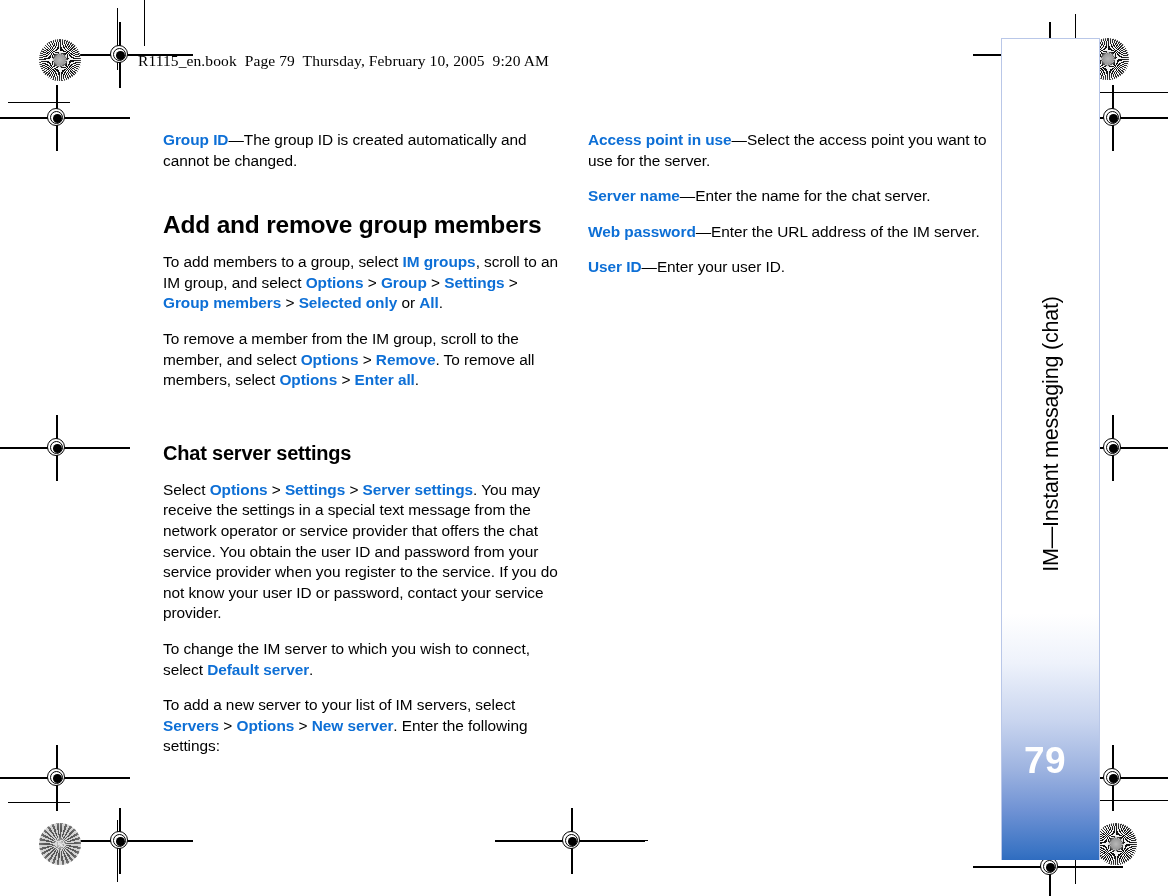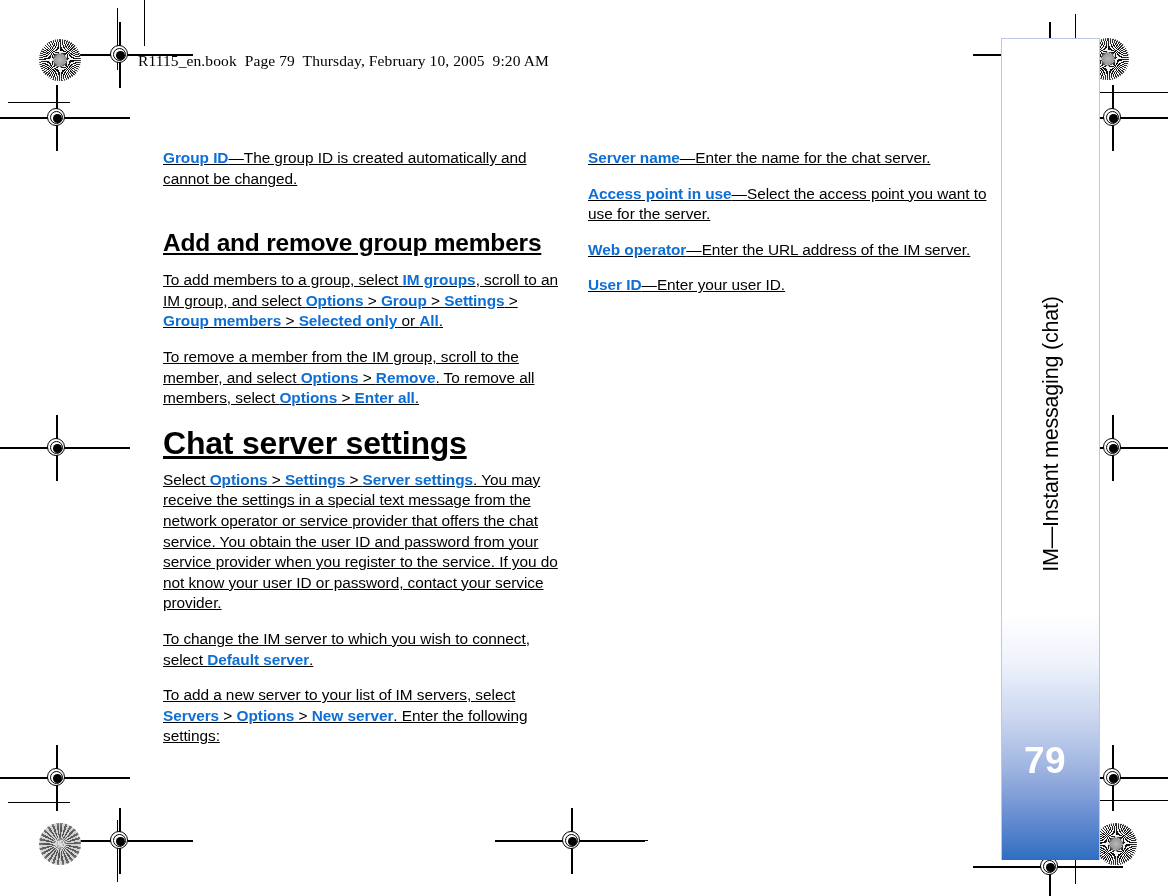--- a/index.html
+++ b/index.html
@@ -64,34 +64,33 @@
   }
   .starburst.gray{
     background:repeating-conic-gradient(#555 0 7deg, #cfcfcf 7deg 14deg);
   }
   .starburst.gray::after{
     background:radial-gradient(circle,#e6e6e6 0%, rgba(230,230,230,0) 70%);
   }
 
   
   .col{
-    position:absolute;top:148px;width:404px;
+    position:absolute;top:130px;width:404px;
     font-size:15.4px;line-height:20.6px;color:#000;
     letter-spacing:-0.05px;
-    text-decoration:underline;
   }
   .col.left{left:163px;}
   .col.right{left:588px;}
   .col p{margin:0 0 15px 0;}
   h2{
     font-size:24.5px;line-height:28px;font-weight:bold;
     margin:26px 0 13px 0;letter-spacing:-0.2px;color:#000;
   }
   h2.first{margin-top:40px;}
-  h2.big{font-size:32px;margin:20px 0 13px 0;}
+  h2.big{font-size:20px;margin:48px 0 13px 0;}
   .ui{color:#0d6fd6;font-weight:bold;}
   .sep{color:#000;}
 
   
   .sidebar{
     position:absolute;left:1001px;top:38px;width:99px;height:822px;
     border-left:1.3px solid #b9c7e8;
     border-right:1.3px solid #b9c7e8;
     border-top:1.3px solid #b9c7e8;
     box-sizing:border-box;
@@ -229,25 +228,25 @@
 
     <p><span>Select </span><span class="ui">Options</span><span class="sep"> &gt; </span><span class="ui">Settings</span><span class="sep"> &gt; </span><span class="ui">Server settings</span><span>. You may receive the settings in a special text message from the network operator or service provider that offers the chat service. You obtain the user ID and password from your service provider when you register to the service. If you do not know your user ID or password, contact your service provider.</span></p>
 
     <p><span>To change the IM server to which you wish to connect, select </span><span class="ui">Default server</span><span>.</span></p>
 
     <p><span>To add a new server to your list of IM servers, select </span><span class="ui">Servers</span><span class="sep"> &gt; </span><span class="ui">Options</span><span class="sep"> &gt; </span><span class="ui">New server</span><span>. Enter the following settings:</span></p>
   </div>
 
   <div class="col right">
 
+    <p><span class="ui">Access point in use</span><span>—Select the access point you want to use for the server.</span></p>
+
     <p><span class="ui">Server name</span><span>—Enter the name for the chat server.</span></p>
 
-    <p><span class="ui">Access point in use</span><span>—Select the access point you want to use for the server.</span></p>
-
-    <p><span class="ui">Web operator</span><span>—Enter the URL address of the IM server.</span></p>
+    <p><span class="ui">Web password</span><span>—Enter the URL address of the IM server.</span></p>
 
     <p><span class="ui">User ID</span><span>—Enter your user ID.</span></p>
 
   </div>
 
   <div class="sidebar">
     <div class="sidebar-title">IM—Instant messaging (chat)</div>
     <div class="page-number">79</div>
   </div>
 

